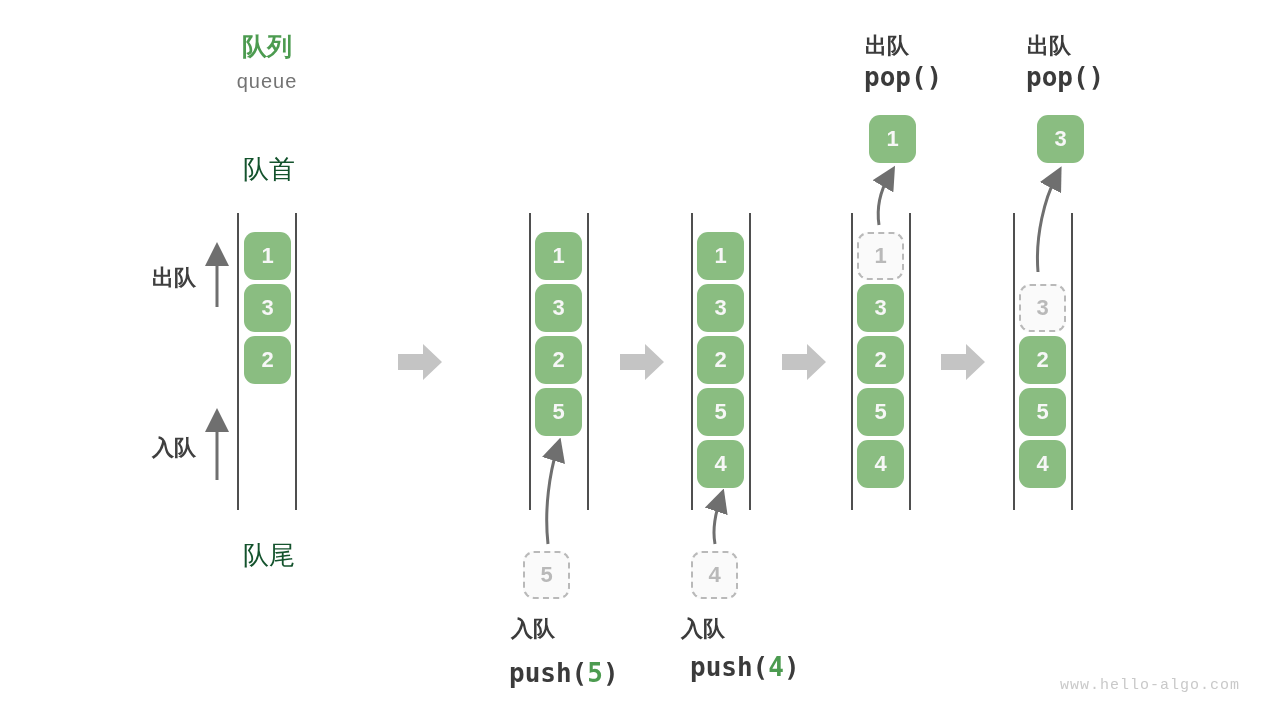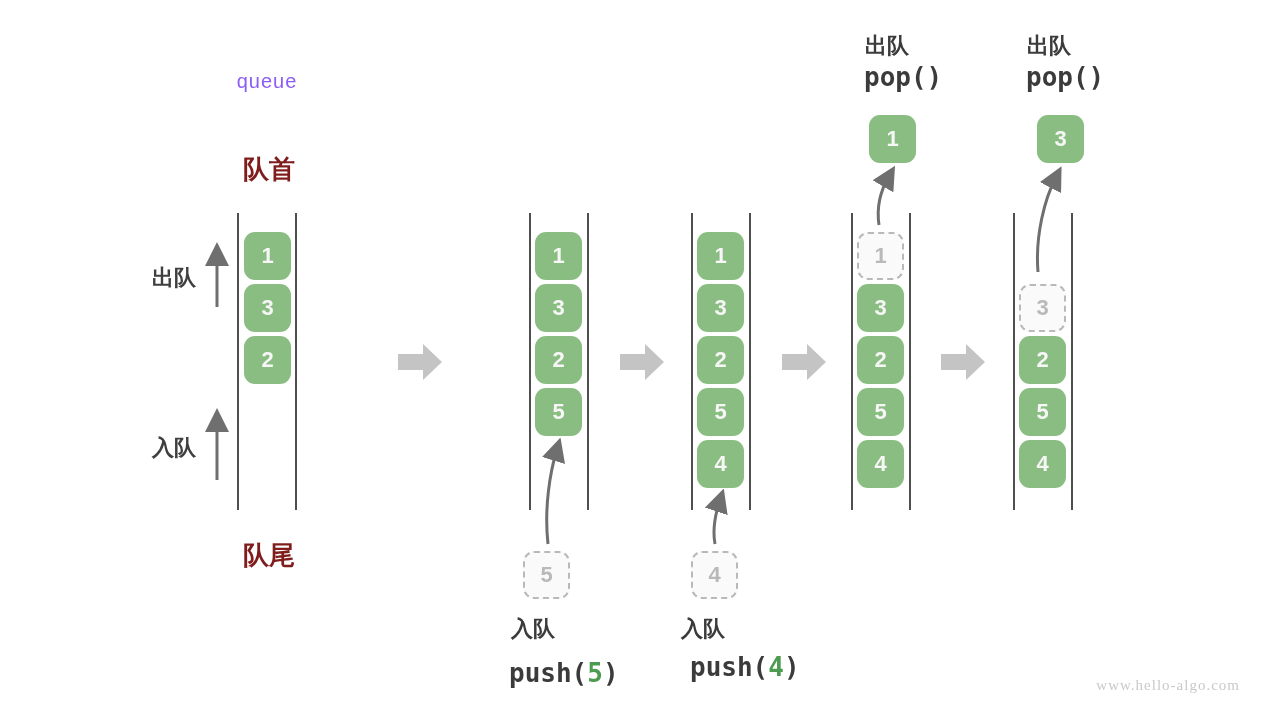--- a/index.html
+++ b/index.html
@@ -3,49 +3,50 @@
 <meta charset="utf-8">
 <style>
   html,body{margin:0;padding:0;background:#fff;}
   #canvas{
     position:relative;width:1280px;height:720px;background:#ffffff;overflow:hidden;
     font-family:"Liberation Sans",sans-serif;color:#3b3b3b;
   }
   .abs{position:absolute;}
   
   .title-zh{font-size:25px;font-weight:bold;color:#4c9b50;text-align:center;width:140px;}
-  .title-en{font-size:20px;letter-spacing:1px;color:#8b5cf6;text-align:center;width:140px;}
+  .title-en{font-size:20px;letter-spacing:1px;color:#737373;text-align:center;width:140px;}
   
-  .lbl-big{font-size:26px;font-weight:bold;color:#7f1d1d;}
+  .lbl-big{font-size:26px;font-weight:normal;color:#14532d;}
   .lbl-side{font-size:22px;font-weight:bold;color:#3f3f3f;}
   .lbl-op{font-size:22px;font-weight:600;color:#3b3b3b;}
   .code{font-family:"DejaVu Sans Mono","Liberation Mono",monospace;font-size:26px;font-weight:600;color:#3b3b3b;white-space:nowrap;}
   .code .arg{color:#4c9b50;font-weight:bold;}
   
   .rails{width:60px;height:297px;border-left:2px solid #4f4f4f;border-right:2px solid #4f4f4f;box-sizing:border-box;}
   
   .box{
     width:47px;height:48px;border-radius:11px;background:#8abd81;
     color:#f7f7f7;font-size:22px;font-weight:bold;line-height:48px;text-align:center;
   }
   .box.ghost{
     background:#fafafa;border:2px dashed #b9b9b9;color:#b9b9b9;
     width:43px;height:44px;line-height:44px;
   }
   .watermark{
-    font-family:Liberation Serif, serif;
+    font-family:Liberation Mono, monospace;
     font-size:15px;color:#c9c9c9;letter-spacing:1px;
   }
   svg.overlay{position:absolute;left:0;top:0;pointer-events:none;}
 </style>
 </head>
 <body>
 
 <div id="canvas">
 
+  <div class="abs title-zh" style="left:197px;top:30px;">队列</div>
   <div class="abs title-en" style="left:197px;top:70px;">queue</div>
 
   <div class="abs lbl-big" style="left:243px;top:152px;">队首</div>
   <div class="abs lbl-big" style="left:243px;top:538px;">队尾</div>
   <div class="abs lbl-side" style="left:152px;top:263px;">出队</div>
   <div class="abs lbl-side" style="left:152px;top:433px;">入队</div>
 
   <div class="abs rails" style="left:237px;top:213px;"></div>
   <div class="abs rails" style="left:529px;top:213px;"></div>
   <div class="abs rails" style="left:691px;top:213px;"></div>

